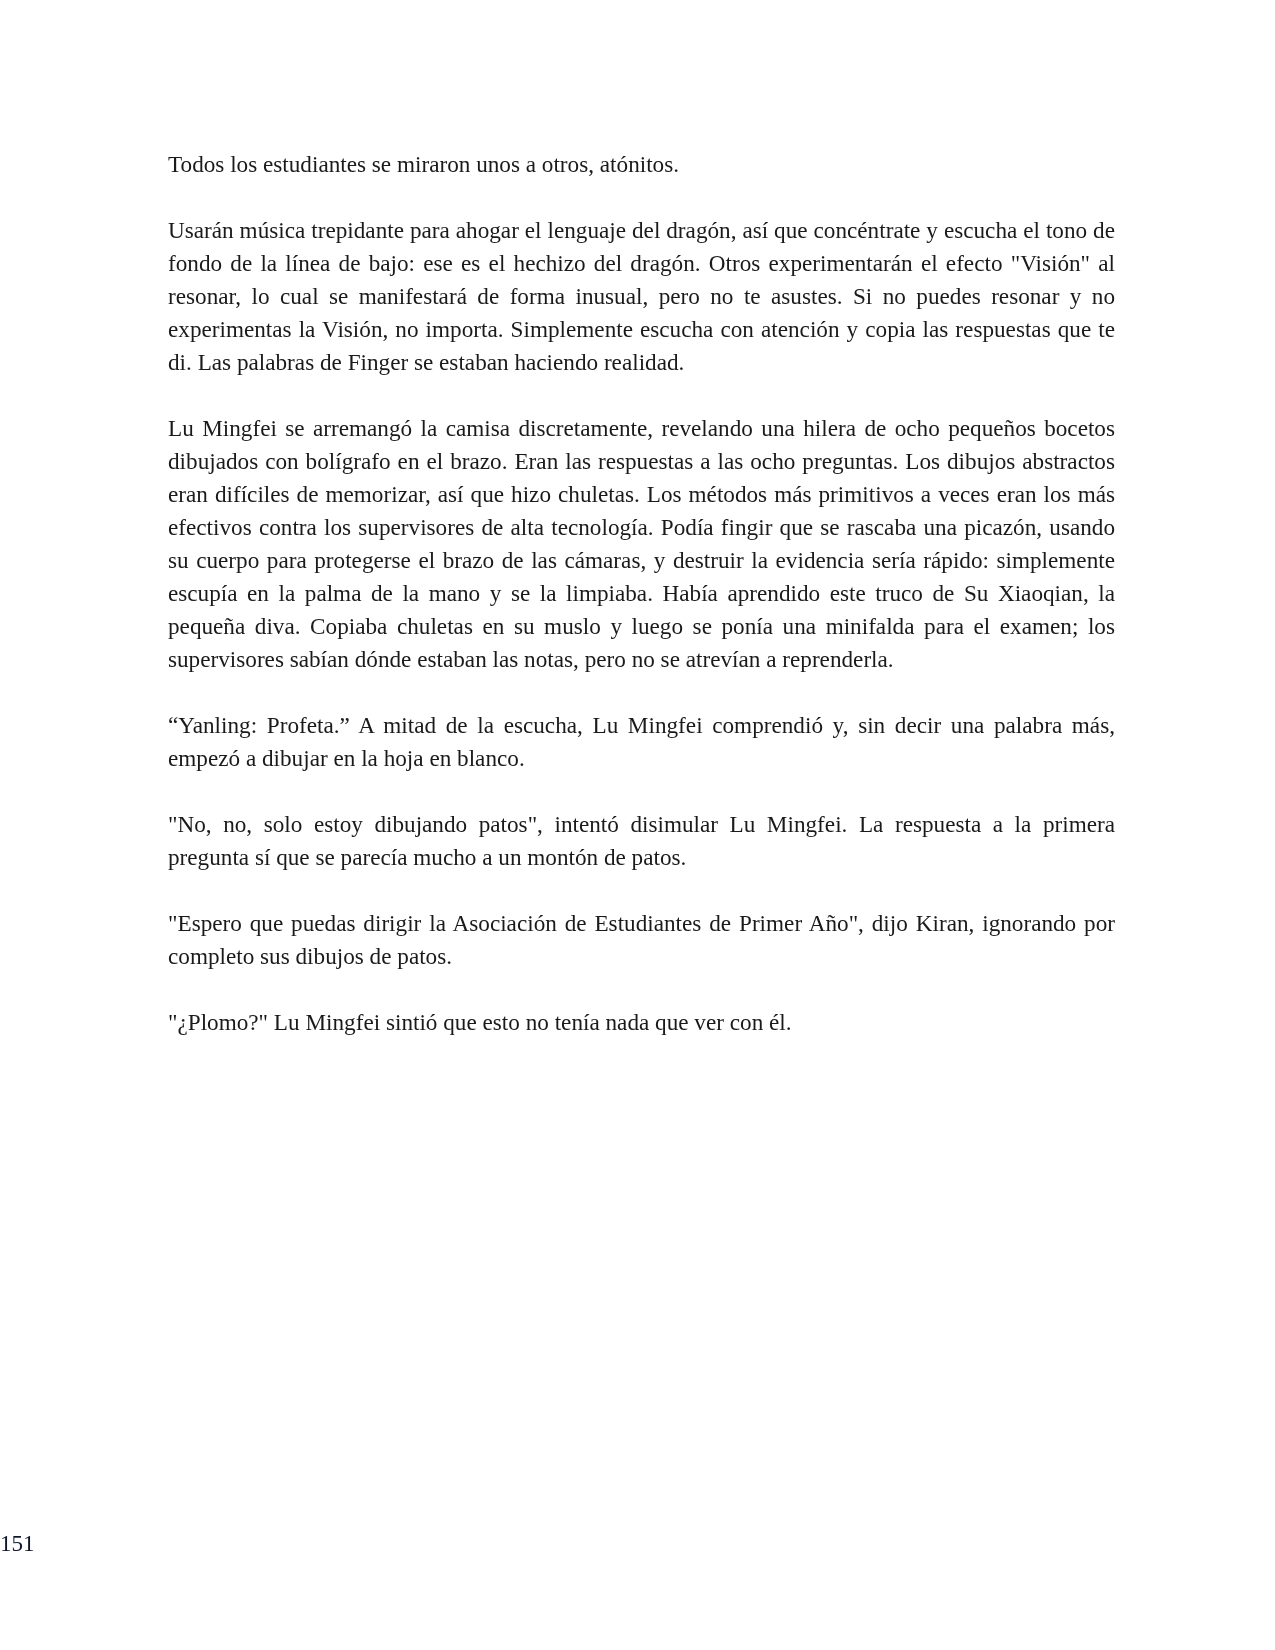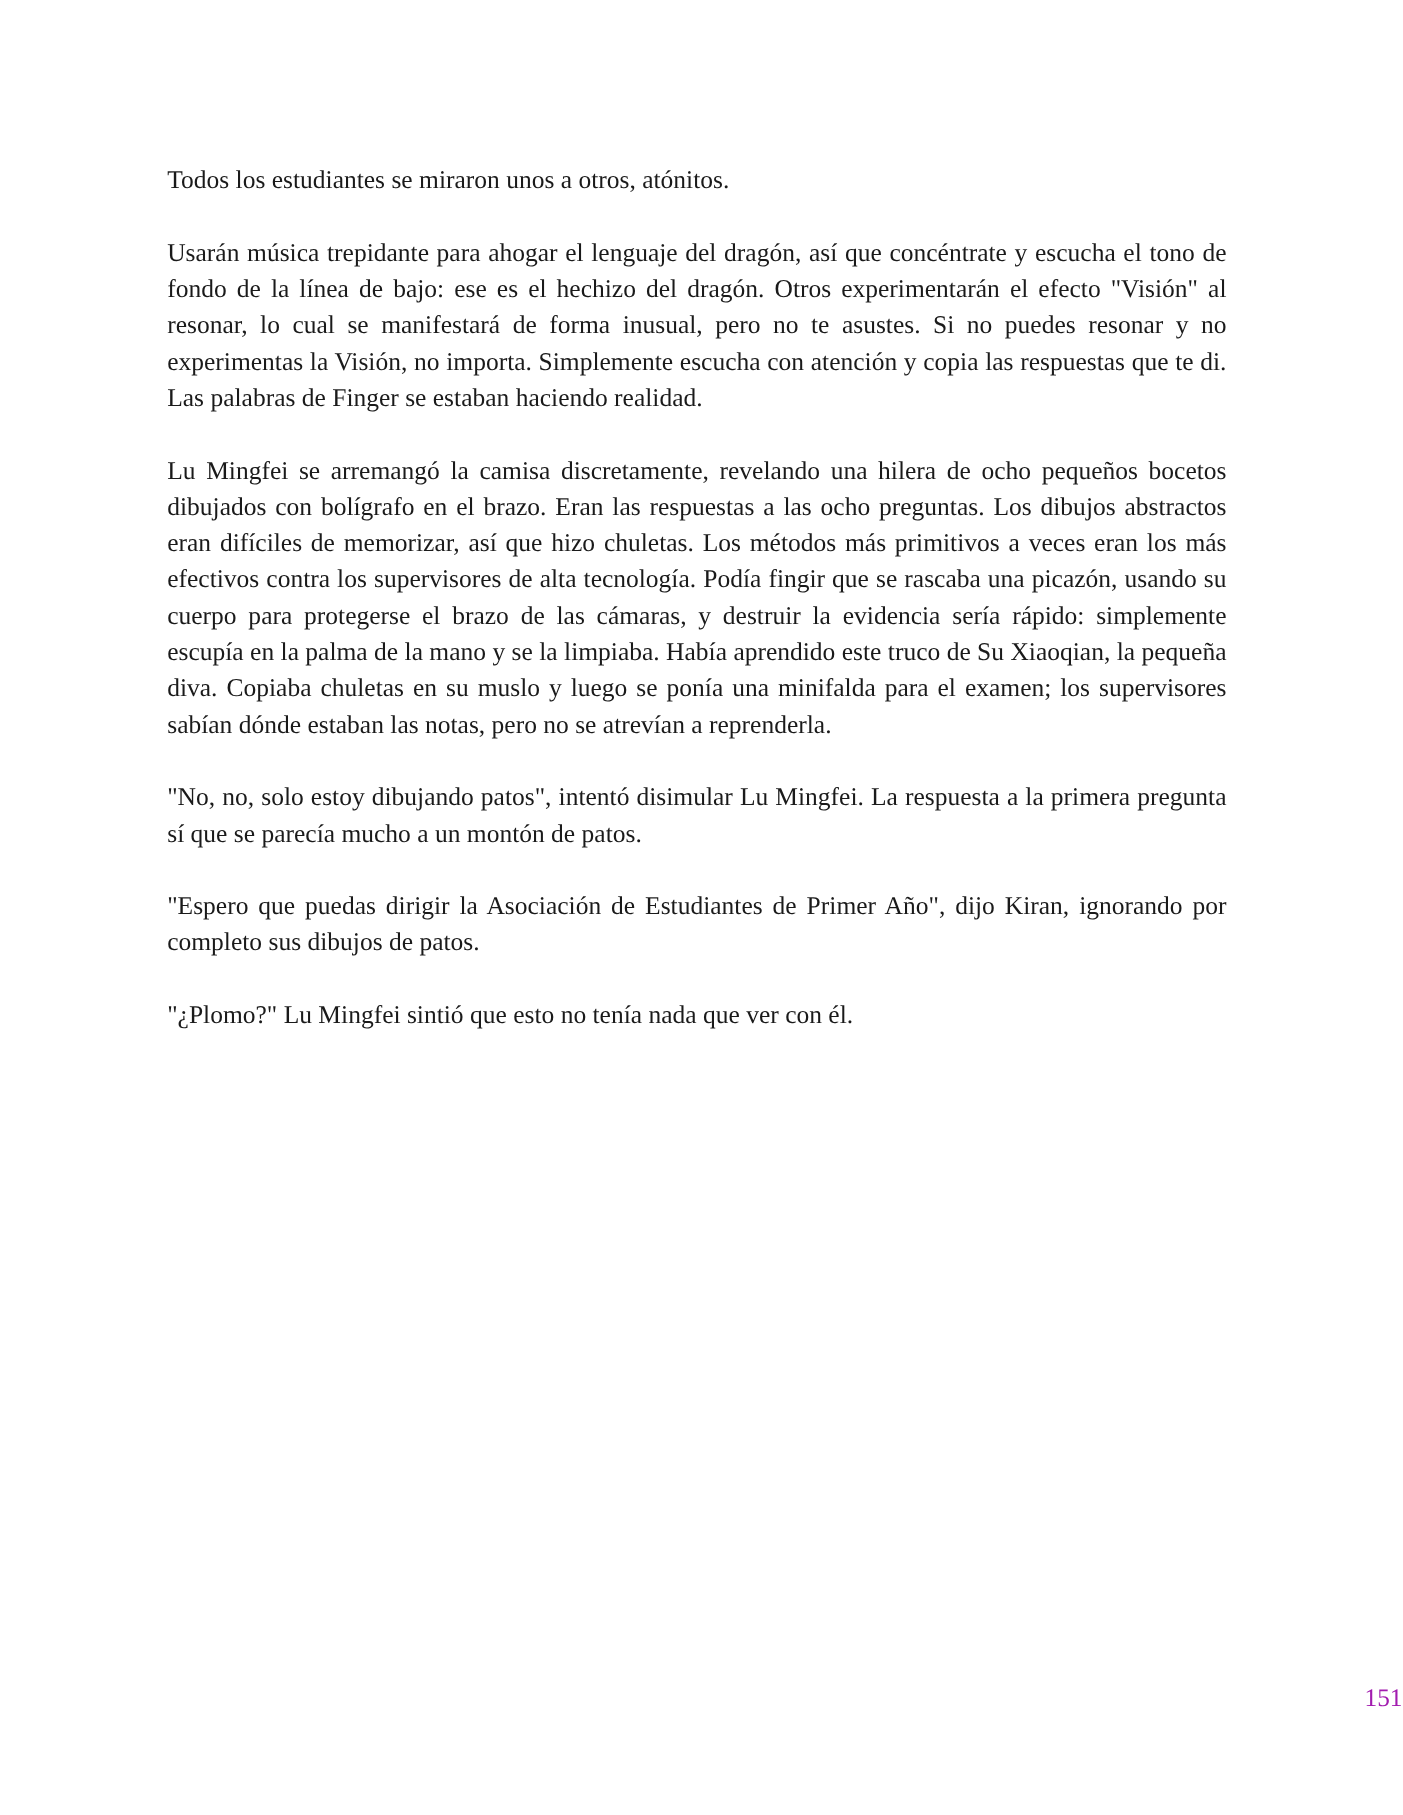--- a/index.html
+++ b/index.html
@@ -8,39 +8,40 @@
     position: absolute;
     left: 152px;
     top: 148px;
     width: 963px;
     font-family: "Liberation Serif", "DejaVu Serif", serif;
     font-size: 23.2px;
     line-height: 33px;
     color: #1a1a1a;
   }
   .page p {
-    margin: 0 0 33px 0;
+    margin: 0 0 33px 16px;
     text-align: justify;
   }
   .page-number {
     position: absolute;
     left: 0;
     width: 1275px;
     top: 1531px;
-    text-align: right;
+    text-align: left;
     font-family: "Liberation Serif", "DejaVu Serif", serif;
     font-size: 23px;
-    color: #a21caf;
+    color: #0f172a;
   }
 </style>
 </head>
 <body>
 
 <div class="page">
   <p>Todos los estudiantes se miraron unos a otros, atónitos.</p>
   <p>Usarán música trepidante para ahogar el lenguaje del dragón, así que concéntrate y escucha el tono de fondo de la línea de bajo: ese es el hechizo del dragón. Otros experimentarán el efecto "Visión" al resonar, lo cual se manifestará de forma inusual, pero no te asustes. Si no puedes resonar y no experimentas la Visión, no importa. Simplemente escucha con atención y copia las respuestas que te di. Las palabras de Finger se estaban haciendo realidad.</p>
   <p>Lu Mingfei se arremangó la camisa discretamente, revelando una hilera de ocho pequeños bocetos dibujados con bolígrafo en el brazo. Eran las respuestas a las ocho preguntas. Los dibujos abstractos eran difíciles de memorizar, así que hizo chuletas. Los métodos más primitivos a veces eran los más efectivos contra los supervisores de alta tecnología. Podía fingir que se rascaba una picazón, usando su cuerpo para protegerse el brazo de las cámaras, y destruir la evidencia sería rápido: simplemente escupía en la palma de la mano y se la limpiaba. Había aprendido este truco de Su Xiaoqian, la pequeña diva. Copiaba chuletas en su muslo y luego se ponía una minifalda para el examen; los supervisores sabían dónde estaban las notas, pero no se atrevían a reprenderla.</p>
+  <p>“Yanling: Profeta.” A mitad de la escucha, Lu Mingfei comprendió y, sin decir una palabra más, empezó a dibujar en la hoja en blanco.</p>
   <p>"No, no, solo estoy dibujando patos", intentó disimular Lu Mingfei. La respuesta a la primera pregunta sí que se parecía mucho a un montón de patos.</p>
   <p>"Espero que puedas dirigir la Asociación de Estudiantes de Primer Año", dijo Kiran, ignorando por completo sus dibujos de patos.</p>
   <p>"¿Plomo?" Lu Mingfei sintió que esto no tenía nada que ver con él.</p>
 </div>
 
 <div class="page-number">151</div>
 
 </body></html>

